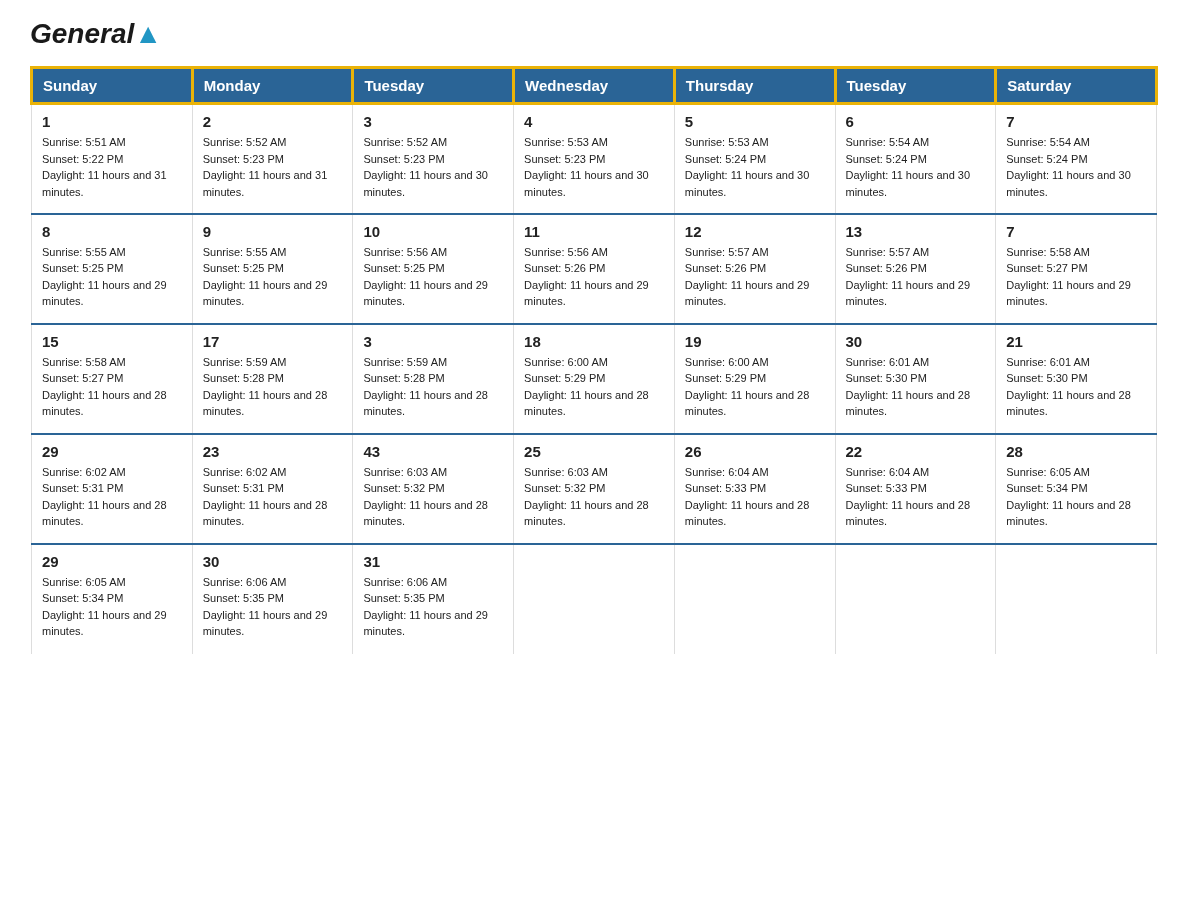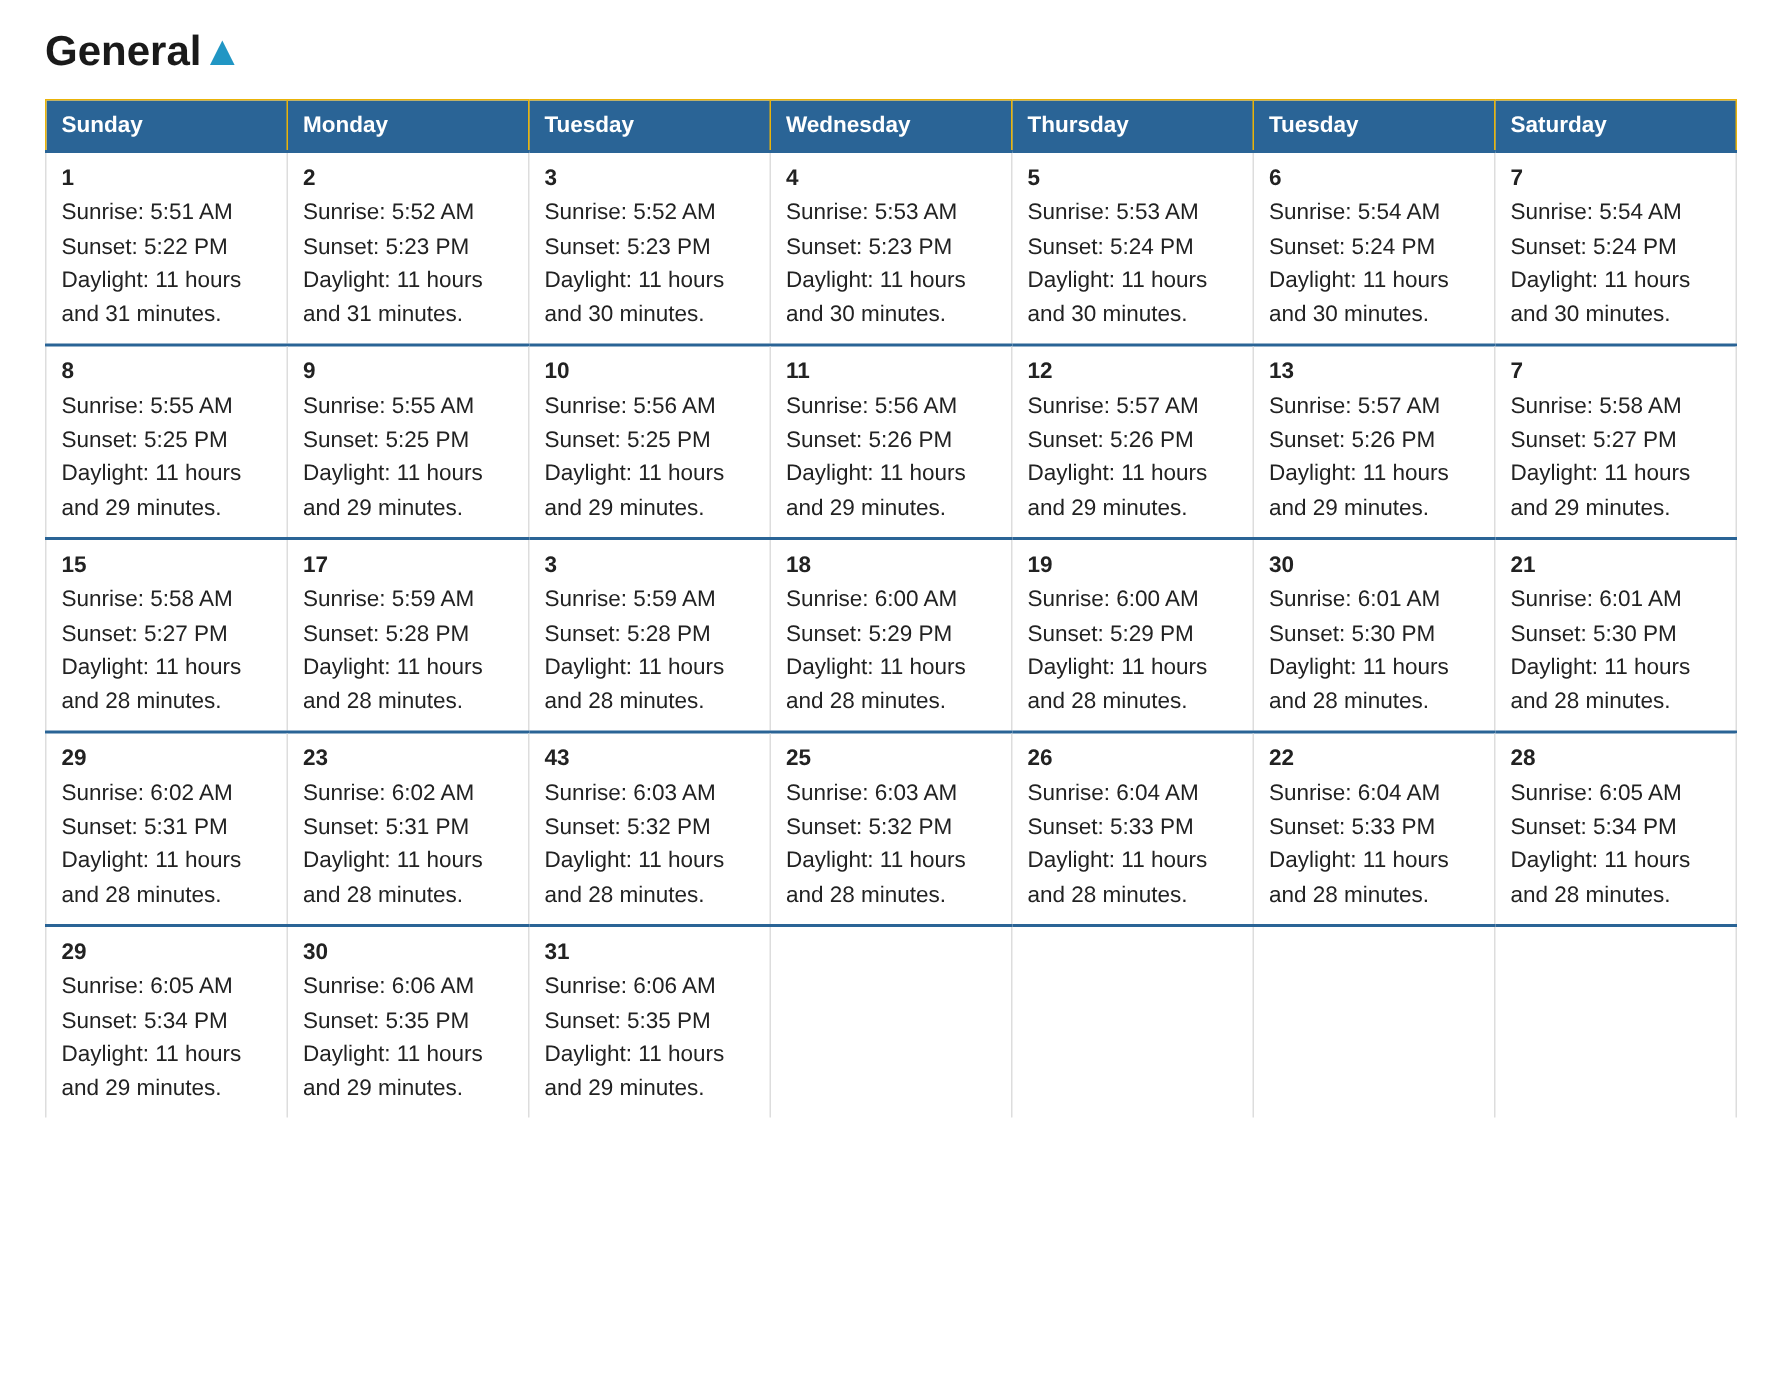--- a/index.html
+++ b/index.html
@@ -8,20 +8,21 @@
       background: #fff;
       width: 1188px;
       min-height: 918px;
       padding: 20px 30px;
     }
     .header-section {
       display: flex;
       justify-content: space-between;
       align-items: flex-start;
       margin-bottom: 18px;
+      font-style: italic;
     }
     .logo {
       display: flex;
       flex-direction: column;
       align-items: flex-start;
     }
     .logo-general {
       font-size: 28px;
       font-weight: bold;
       color: #1a1a1a;
@@ -59,39 +60,39 @@
       border-collapse: collapse;
       table-layout: fixed;
     }
     .calendar-table th {
       background-color: #2a6496;
       color: #fff;
       font-size: 15px;
       font-weight: bold;
       padding: 8px 10px;
       text-align: left;
-      border: 1px solid #eab308;
+      border: 3px solid #eab308;
     }
     .calendar-table td {
       vertical-align: top;
       padding: 8px 10px;
       border: 1px solid #ccc;
       font-size: 12.5px;
       color: #222;
       height: 110px;
     }
     .day-number {
       font-size: 15px;
       font-weight: bold;
       margin-bottom: 4px;
       display: block;
     }
     .day-info {
       line-height: 1.5;
-      font-size: 15px;
+      font-size: 11px;
     }
     .empty-cell {
       background: #fff;
     }
     tr td {
       border-top: 2px solid #2a6496;
     }
     tr td + td {
       border-top: 2px solid #2a6496;
     }

